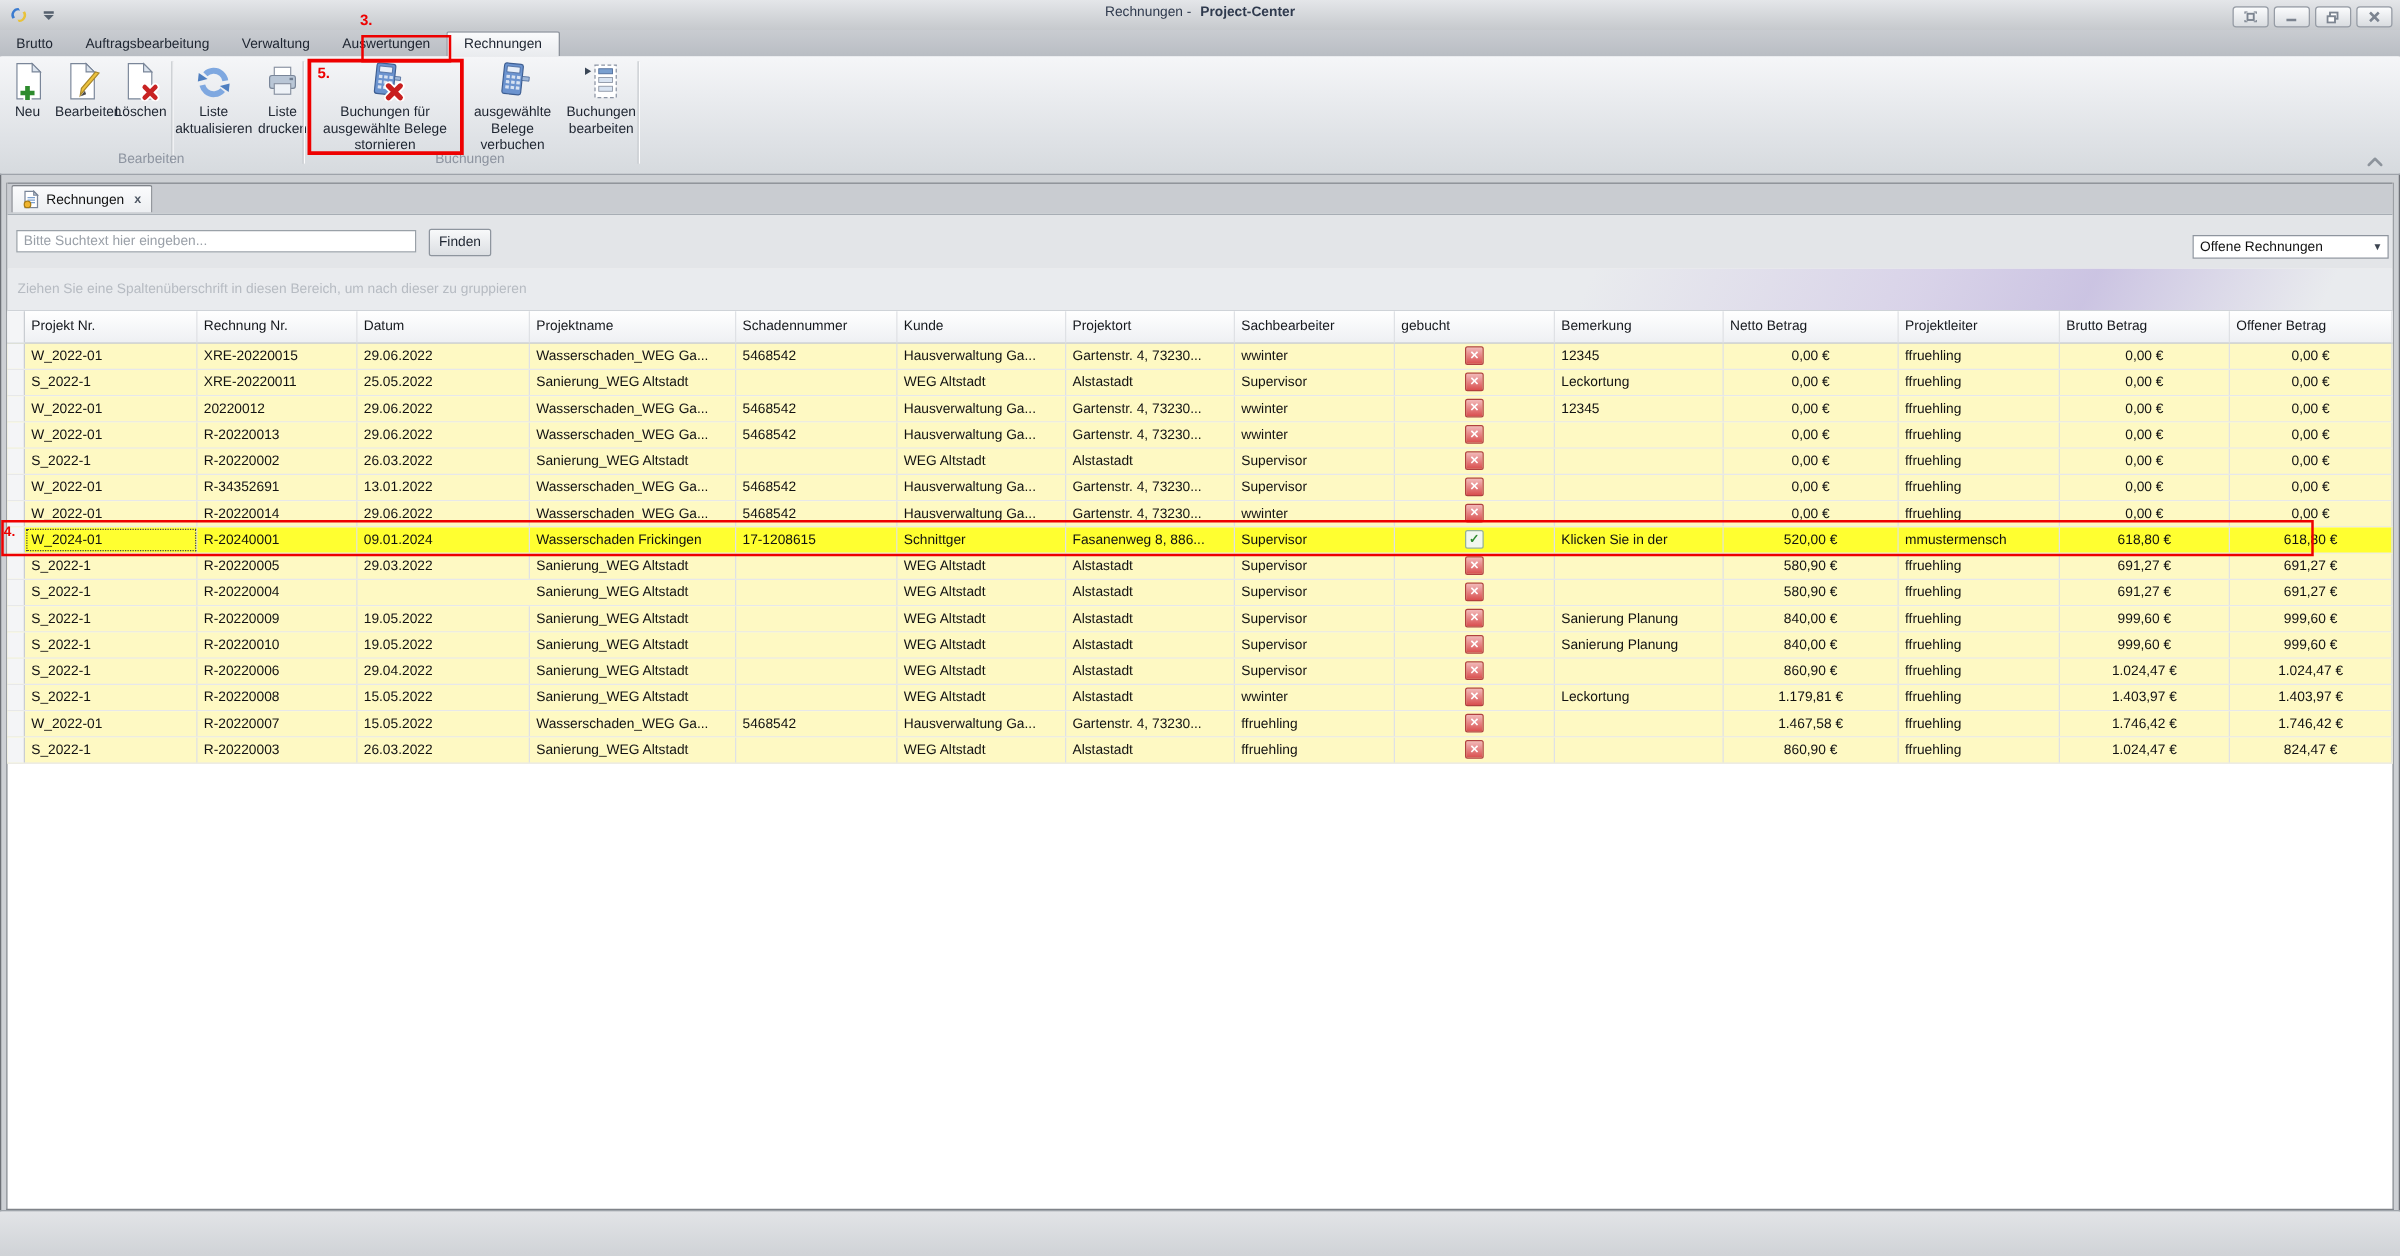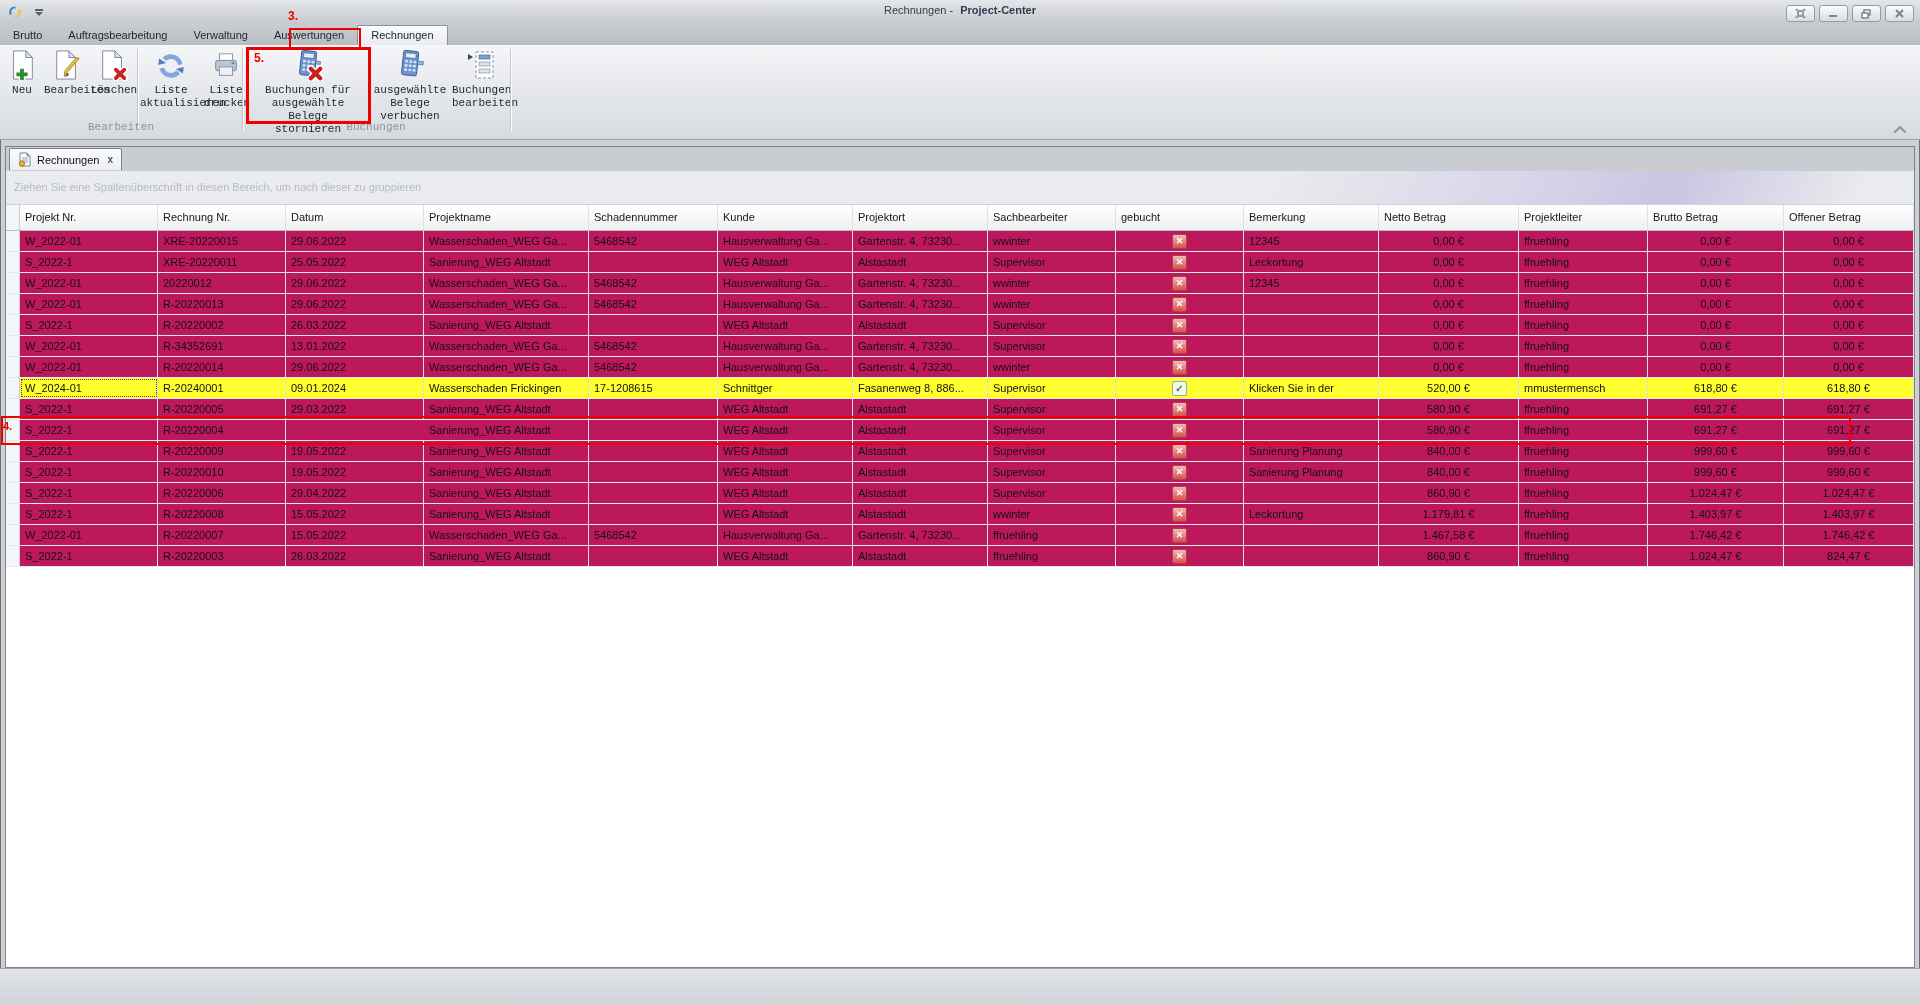--- a/index.html
+++ b/index.html
@@ -20,21 +20,21 @@
         background:linear-gradient(#fbfcfd,#d9dce0);display:flex;align-items:center;justify-content:center;
         color:#7c8490;font-weight:bold;font-size:9px;line-height:1;}
   
   .ribbontabs{position:absolute;left:0;top:24px;width:100%;height:21px;
               background:linear-gradient(#c9ccd1,#b9bdc3);display:flex;align-items:flex-end;}
   .rtab{padding:3px 13px 4px 13px;color:#1d2430;}
   .rtab.sel{background:linear-gradient(#fafbfc,#e9ebee);border:1px solid #8d939c;border-bottom:none;
             border-radius:2px 2px 0 0;}
   
   .ribbon{position:absolute;left:0;top:45px;width:100%;height:94px;
-          background:linear-gradient(#f5f6f8,#dfe2e6 70%,#d6dade);border-bottom:1px solid #9ea3aa;font-family:Liberation Mono, monospace;}
+          background:linear-gradient(#f5f6f8,#dfe2e6 70%,#d6dade);border-bottom:1px solid #9ea3aa;}
   .rbtn{position:absolute;top:2px;height:72px;text-align:center;color:#1d2430;cursor:default;}
   .rbtn .ricon{height:34px;display:flex;align-items:flex-end;justify-content:center;}
   .rbtn .rlab{margin-top:3px;line-height:13px;}
   .rsep{position:absolute;top:4px;width:1px;height:82px;background:#c3c7cc;border-right:1px solid #fdfdfe;}
   .glabel{position:absolute;top:74px;height:16px;line-height:16px;text-align:center;color:#8d94a0;}
   .ribbon-chevron{position:absolute;right:12px;top:78px;}
   
   .ann{position:absolute;border:2px solid #ee0000;pointer-events:none;}
   .ann-lab{position:absolute;color:#ee0000;font-weight:bold;font-size:12px;pointer-events:none;}
   .ann-tabbox{left:289px;top:28px;width:68px;height:18px;}
@@ -64,21 +64,21 @@
   .filterdd .val{flex:1;padding-left:5px;color:#111;}
   .filterdd .arr{width:16px;text-align:center;color:#3c4450;font-size:8px;}
   .grouphint{position:relative;height:33px;background:#e9ebee;border-bottom:1px solid #cfd3d8;
              background-image:linear-gradient(115deg,rgba(255,255,255,0) 66%,rgba(203,191,228,.55) 80%,rgba(167,148,212,.45) 87%,rgba(255,255,255,0) 97%);}
   .grouphint .hint{position:absolute;left:8px;top:10px;color:#b6bbc2;}
   
   .grid{position:relative;background:#fff;}
   .gh{display:flex;height:25px;background:linear-gradient(#ffffff,#eef0f3);border-bottom:1px solid #b8bdc4;}
   .gh .gc{line-height:24px;color:#15181d;}
   .gc{box-sizing:border-box;padding:0 5px;border-right:1px solid #dfe1e5;white-space:nowrap;overflow:hidden;}
-  .gr{display:flex;height:21px;border-bottom:1px solid #e7e8ea;box-sizing:border-box;background:#be185d;}
+  .gr{display:flex;height:21px;border-bottom:1px solid #e7e8ea;box-sizing:border-box;background:#fef9c3;}
   .gr .gc{line-height:20px;}
   .gc.ind{padding:0;background:#f4f5f7;border-right:1px solid #c9cdd2;}
   .gc.right{text-align:center;}
   .gc.center{text-align:center;padding:0;}
   .gr.hl .gc{background:#ffff30;}
   .gr.hl .gc.ind{background:#f4f5f7;}
   .gc.focuscell{outline:1px dotted #444;outline-offset:-2px;}
   .bicon{display:inline-block;width:13px;height:13px;border-radius:2px;vertical-align:middle;
          font-size:9px;font-weight:bold;line-height:13px;text-align:center;margin-top:-2px;}
   .bicon.no{border:1px solid #b04040;background:linear-gradient(#f2b9b9,#d94f4f);color:#fff;}
@@ -290,20 +290,28 @@
           <g stroke="#7aa0d0">
               <path d="M4 6 h6 M4 8 h6 M4 10 h6"></path>
             </g>
           <circle cx="4" cy="11.5" r="2.6" fill="#f0b42d" stroke="#a87c14"></circle>
         </svg>
         <span>Rechnungen</span>
         <span class="x">x</span>
       </div>
     </div>
 
+    <div class="toolpanel">
+      <input class="searchbox" type="text" placeholder="Bitte Suchtext hier eingeben..." style="">
+      <div class="findbtn">Finden</div>
+      <div class="filterdd">
+        <span class="val">Offene Rechnungen</span>
+        <span class="arr">▼</span>
+      </div>
+    </div>
 
     <div class="grouphint">
       <span class="hint">Ziehen Sie eine Spaltenüberschrift in diesen Bereich, um nach dieser zu gruppieren</span>
     </div>
 
     <div class="grid">
         <div class="gh">
           <div class="gc ind" style="width: 14px;"></div>
           <div class="gc" style="width: 138px;">Projekt Nr.</div>
           <div class="gc" style="width: 128px;">Rechnung Nr.</div>

